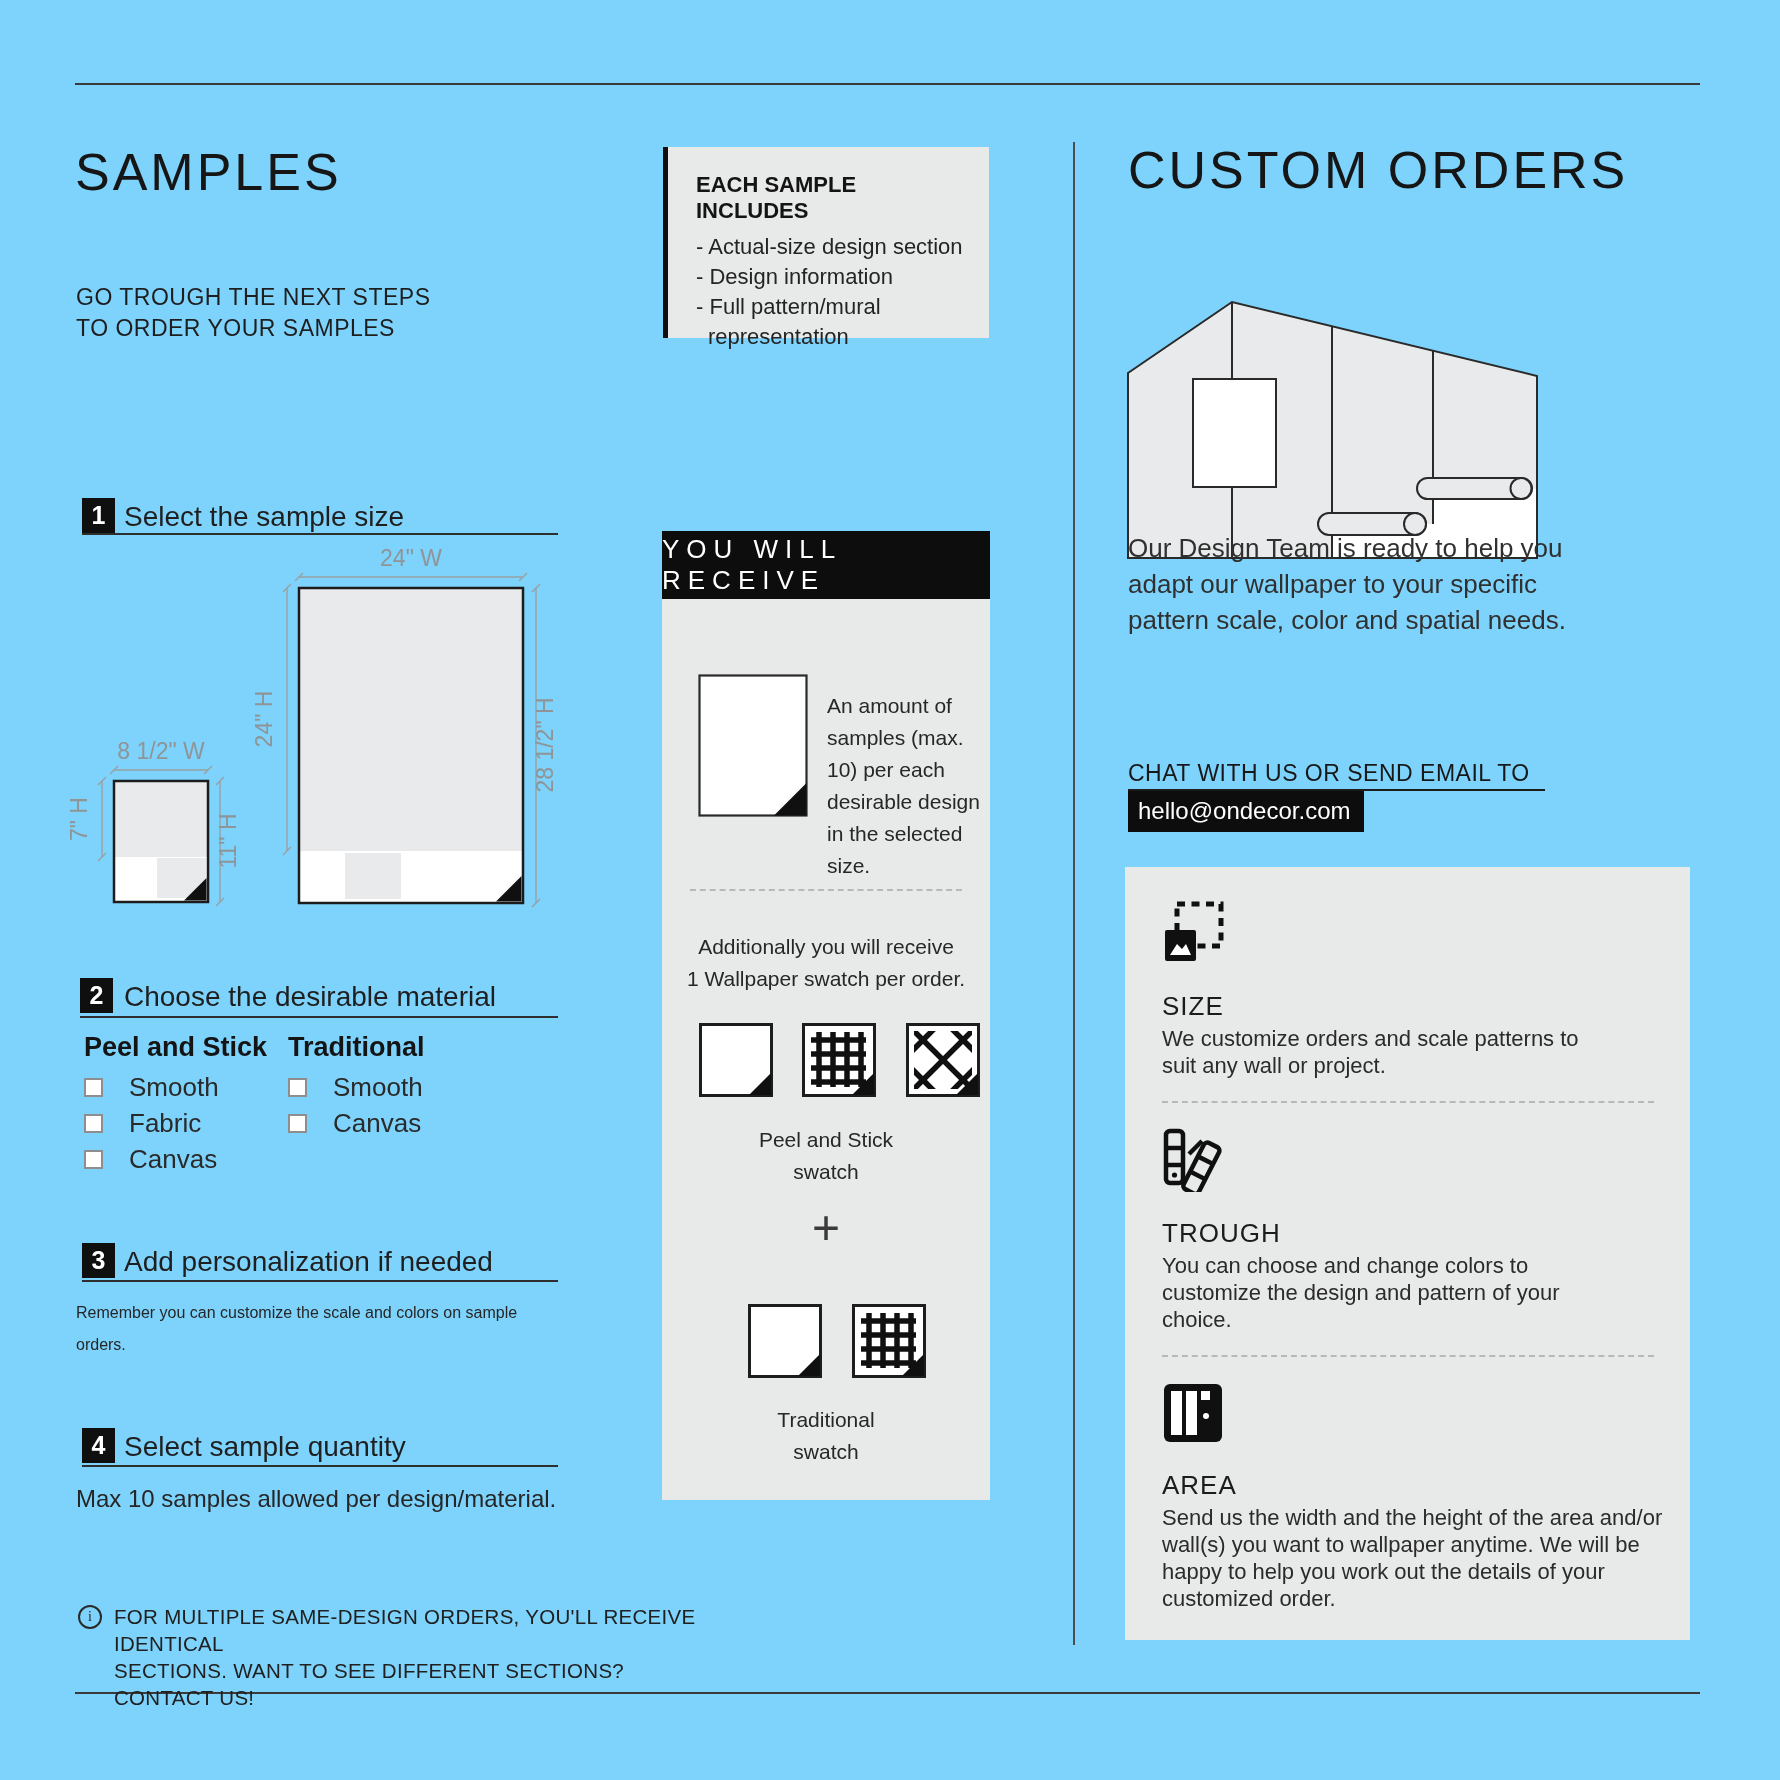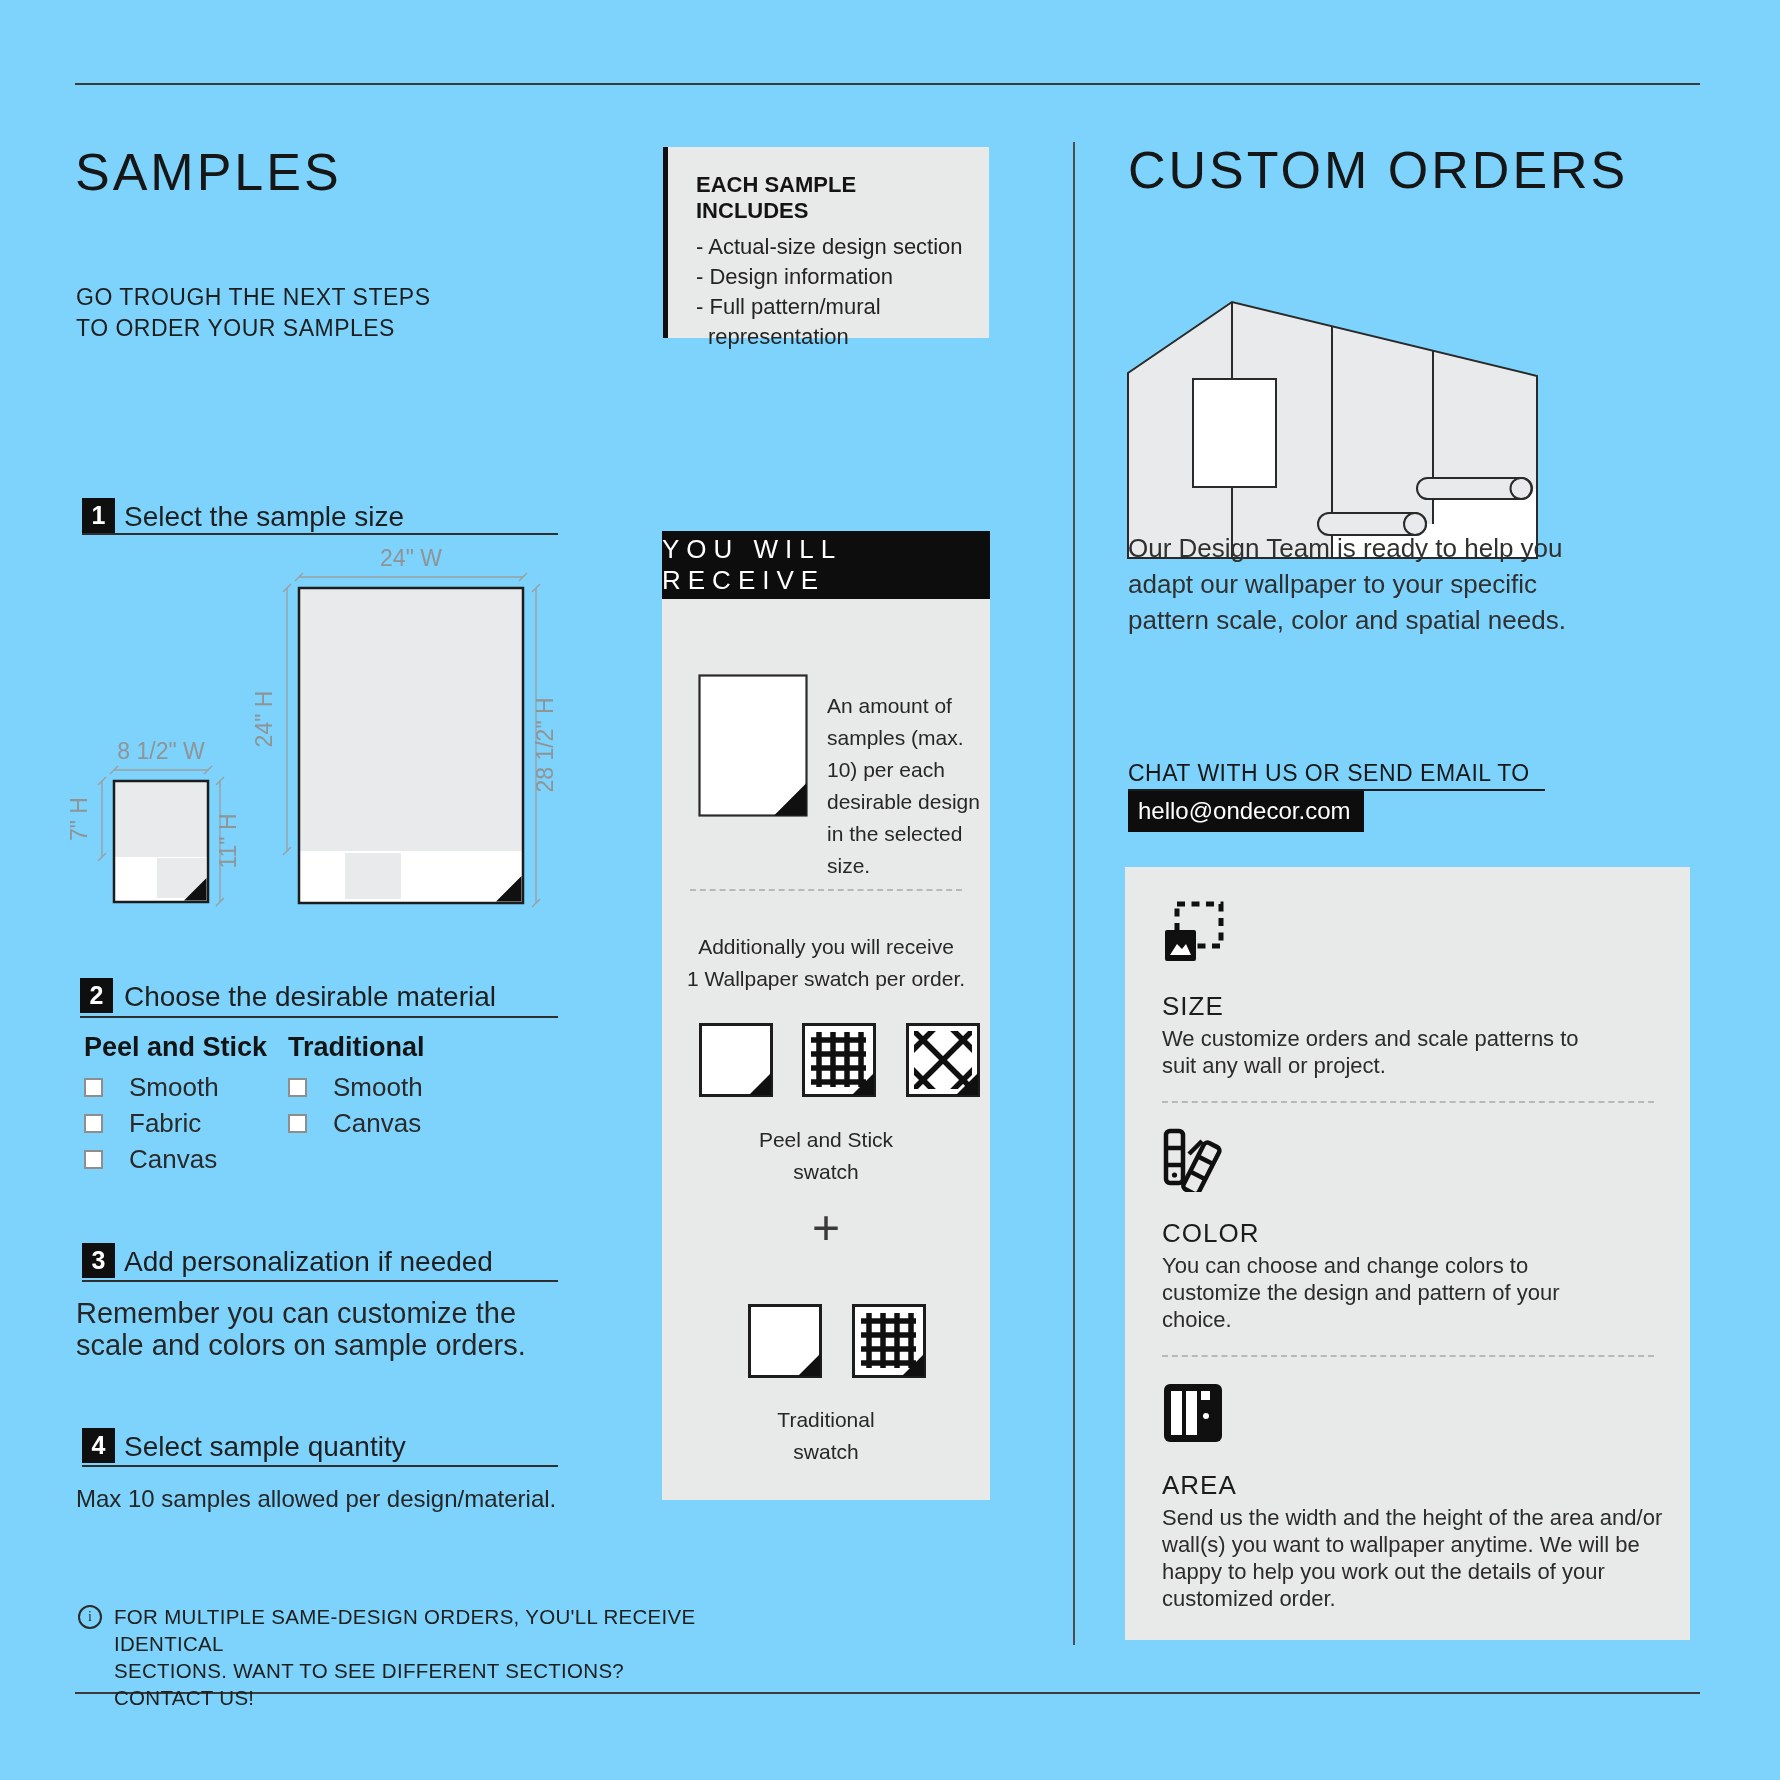--- a/index.html
+++ b/index.html
@@ -17,21 +17,21 @@
     box-sizing:border-box;padding:25px 16px 0 28px;}
   .includes .t{font-size:22px;font-weight:700;color:#141414;margin-bottom:8px;}
   .includes ul{margin:0;padding:0;list-style:none;font-size:22px;line-height:30px;color:#242424;}
   .includes li{padding-left:12px;text-indent:-12px;}
   .includes li::before{content:"- ";}
   
   .badge{width:33px;height:35px;background:#0f0f0f;color:#fff;font-size:25px;font-weight:700;
     display:flex;align-items:center;justify-content:center;}
   .stitle{font-size:28px;color:#1f1f1f;}
   .srule{height:2px;background:#2e2e2e;}
-  .body25{font-size:29px;line-height:32px;color:#262626;}
+  .body25{font-size:16px;line-height:32px;color:#262626;}
   .mat-title{font-size:27px;font-weight:700;color:#141414;}
   .opt{display:flex;align-items:center;gap:26px;font-size:26px;color:#2a2a2a;}
   .cb{width:15px;height:15px;border:2px solid #8e8e8e;display:inline-block;background:#fff;}
   
   .banner{width:328px;height:68px;background:#0d0d0d;color:#ffffff;display:flex;
     align-items:center;justify-content:center;font-size:26px;letter-spacing:7px;}
   .panel{background:#e8e9e9;}
   .midtext{font-size:21px;line-height:32px;color:#272727;}
   .center{text-align:center;}
   .dash{border-top:2px dashed #b6b9b9;height:0;}
@@ -299,21 +299,21 @@
       <line x1="4" y1="37" x2="21" y2="37"></line>
       <g transform="rotate(27 12 51)">
         <rect x="23" y="3" width="17" height="52" rx="4"></rect>
         <line x1="23" y1="20" x2="40" y2="20"></line>
         <line x1="23" y1="37" x2="40" y2="37"></line>
       </g>
     </g>
     <circle cx="12.5" cy="47" r="2.6" fill="#101010"></circle>
     <line x1="27" y1="26" x2="40" y2="13" stroke="#101010" stroke-width="4.5"></line>
   </svg>
-  <div class="abs ftitle" style="left:1162px;top:1218px;">COLOR</div>
+  <div class="abs ftitle" style="left:1162px;top:1218px;">TROUGH</div>
   <div class="abs fbody" style="left:1162px;top:1252px;width:445px;">You can choose and change colors to customize the design and pattern of your choice.</div>
 
   <div class="abs dash" style="left:1162px;top:1355px;width:492px;"></div>
 
   <svg class="abs" style="left:1162px;top:1382px;" width="62" height="62" viewBox="0 0 62 62">
     <rect x="2" y="2" width="58" height="58" rx="6" fill="#101010"></rect>
     <rect x="9" y="9" width="11" height="44" fill="#ffffff"></rect>
     <rect x="24" y="9" width="11" height="44" fill="#ffffff"></rect>
     <rect x="39" y="9" width="9" height="9" fill="#ffffff"></rect>
     <circle cx="44" cy="34" r="3" fill="#ffffff"></circle>

